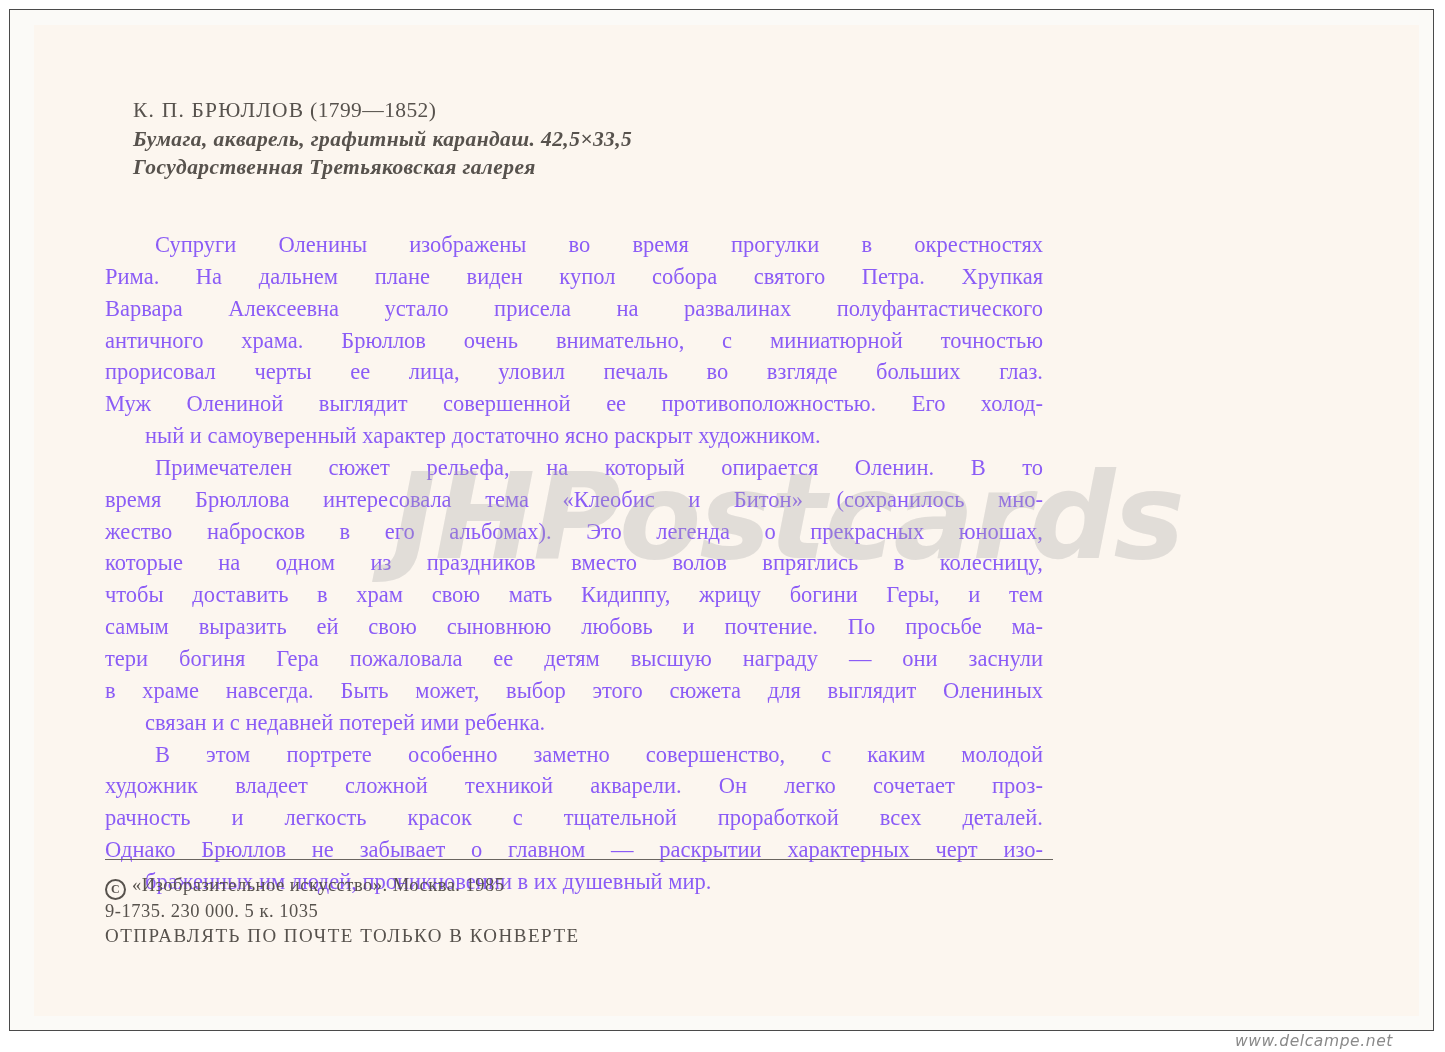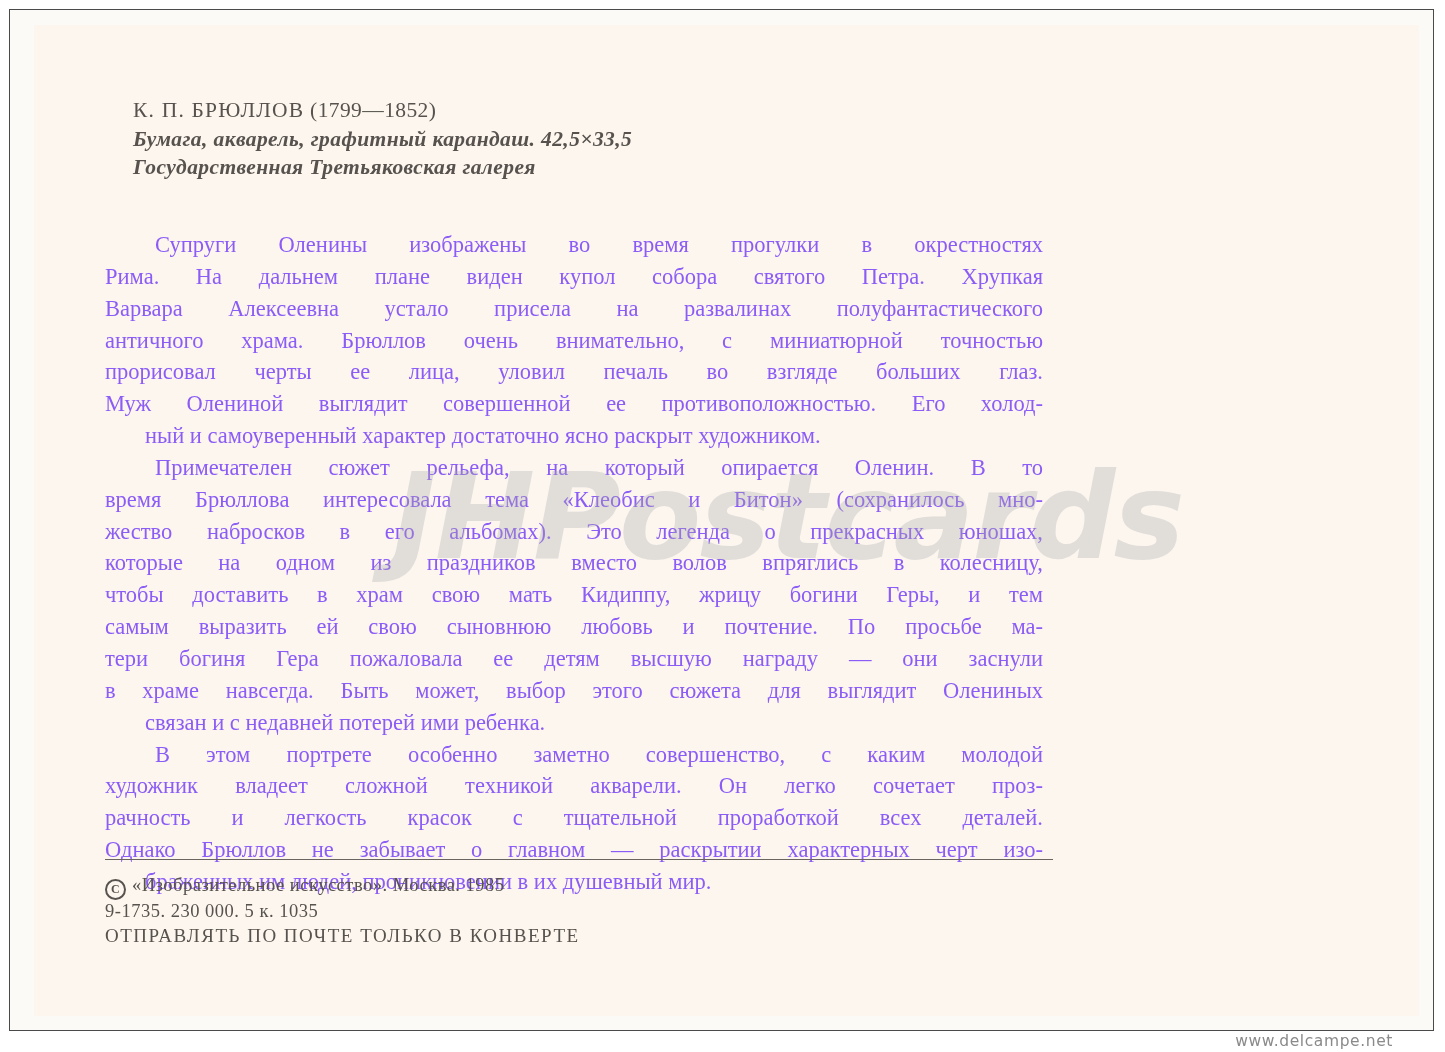--- a/index.html
+++ b/index.html
@@ -127,20 +127,21 @@
     letter-spacing: 0.5px;
   }
   .site-caption-right {
     position: absolute;
     right: 52px;
     top: 1032px;
     font-family: "DejaVu Sans", "Liberation Sans", sans-serif;
     font-size: 15.5px;
     color: #8a8a8a;
     letter-spacing: 0.6px;
+    font-style: italic;
   }
 </style>
 </head>
 <body>
 
 <div class="card">
   <div class="paper"></div>
 </div>
 
 <div class="header">

